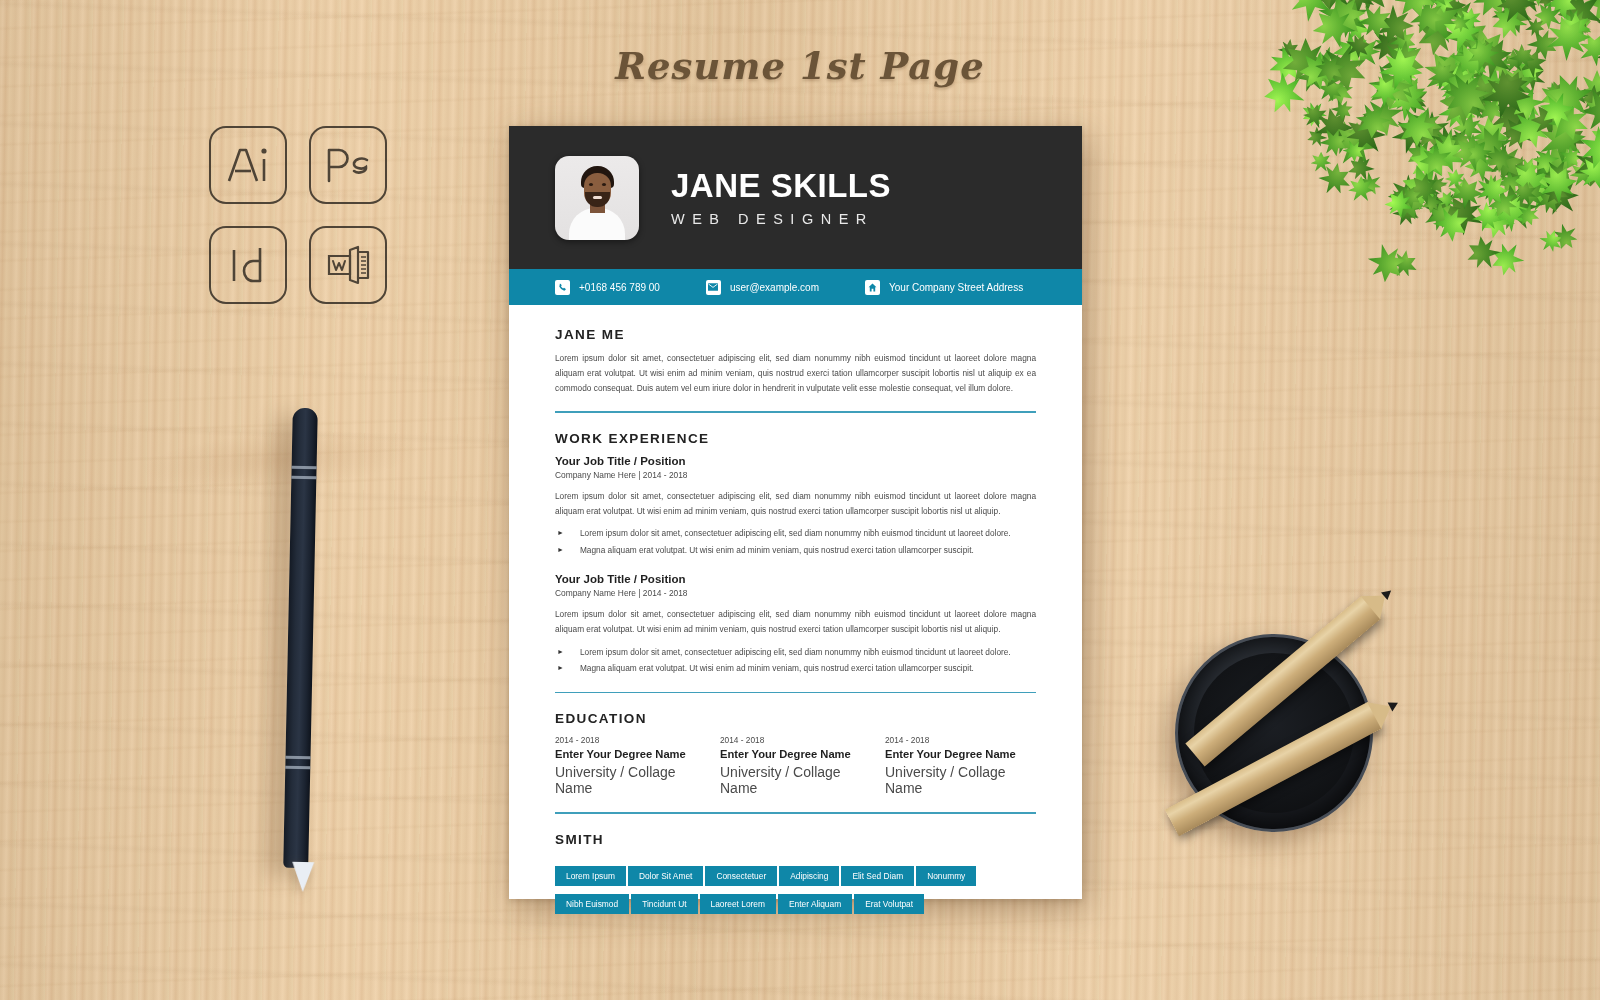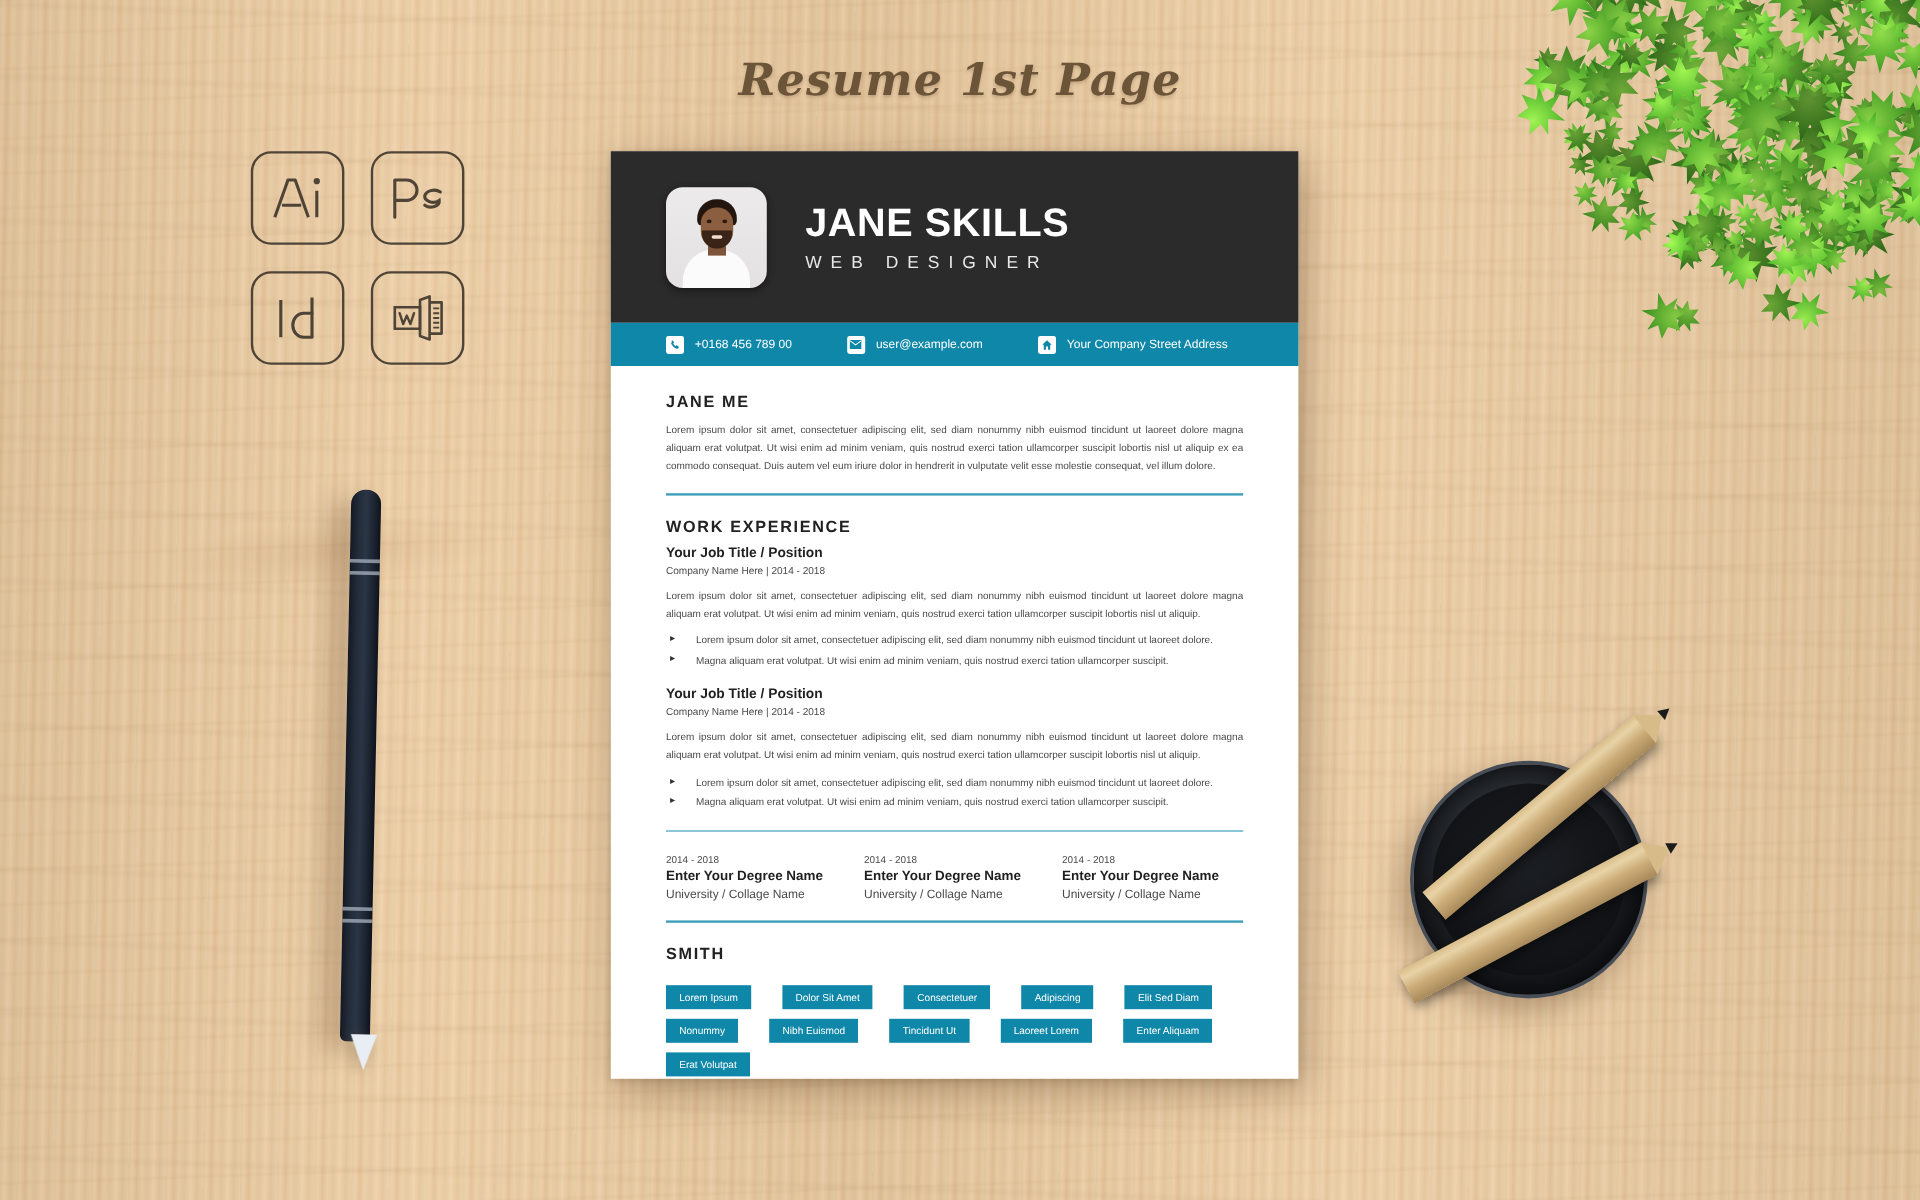--- a/index.html
+++ b/index.html
@@ -207,23 +207,23 @@
   .sec { margin-top: 18px; }
   .job-title { font-size: 11.5px; font-weight: bold; color: #1f1f1f; margin-bottom: 3px; }
   .job-meta { font-size: 8.4px; color: #4a4a4a; margin-bottom: 9px; }
   .bullets { margin-top: 8px; }
   .bullet { display: flex; align-items: flex-start; font-size: 8.3px; color: #4a4a4a; line-height: 1.75; margin-bottom: 2px; }
   .bullet .tri { color: #333; font-size: 7px; margin-right: 16px; margin-left: 2px; line-height: 1.9; }
 
   .edu-grid { display: grid; grid-template-columns: 1fr 1fr 1fr; gap: 0 14px; margin-top: 2px; }
   .edu-year { font-size: 8.3px; color: #4a4a4a; margin-bottom: 3px; }
   .edu-degree { font-size: 11.2px; font-weight: bold; color: #1f1f1f; margin-bottom: 4px; }
-  .edu-school { font-size: 10px; color: #4a4a4a; }
-
-  .skills-wrap { display: flex; flex-wrap: wrap; gap: 8px 26px; margin-top: 19px; }
+  .edu-school { font-size: 14px; color: #4a4a4a; }
+
+  .skills-wrap { display: flex; flex-wrap: wrap; gap: 8px 2px; margin-top: 19px; }
   .skill {
     background: #0f87a8; color: #ffffff;
     font-size: 8.4px; padding: 5px 11px;
     white-space: nowrap;
   }
 </style>
 </head>
 <body>
 
 <div class="scene">
@@ -593,20 +593,21 @@
             <div class="bullet">
                 <span class="tri">►</span>
                 <span>Magna aliquam erat volutpat. Ut wisi enim ad minim veniam, quis nostrud exerci tation ullamcorper suscipit.</span>
               </div>
           </div>
         </div>
         <div class="rule"></div>
       </div>
 
       <div class="sec">
+        <div class="sec-title">EDUCATION</div>
         <div class="edu-grid">
           <div>
             <div class="edu-year">2014 - 2018</div>
             <div class="edu-degree">Enter Your Degree Name</div>
             <div class="edu-school">University / Collage Name</div>
           </div>
           <div>
             <div class="edu-year">2014 - 2018</div>
             <div class="edu-degree">Enter Your Degree Name</div>
             <div class="edu-school">University / Collage Name</div>

